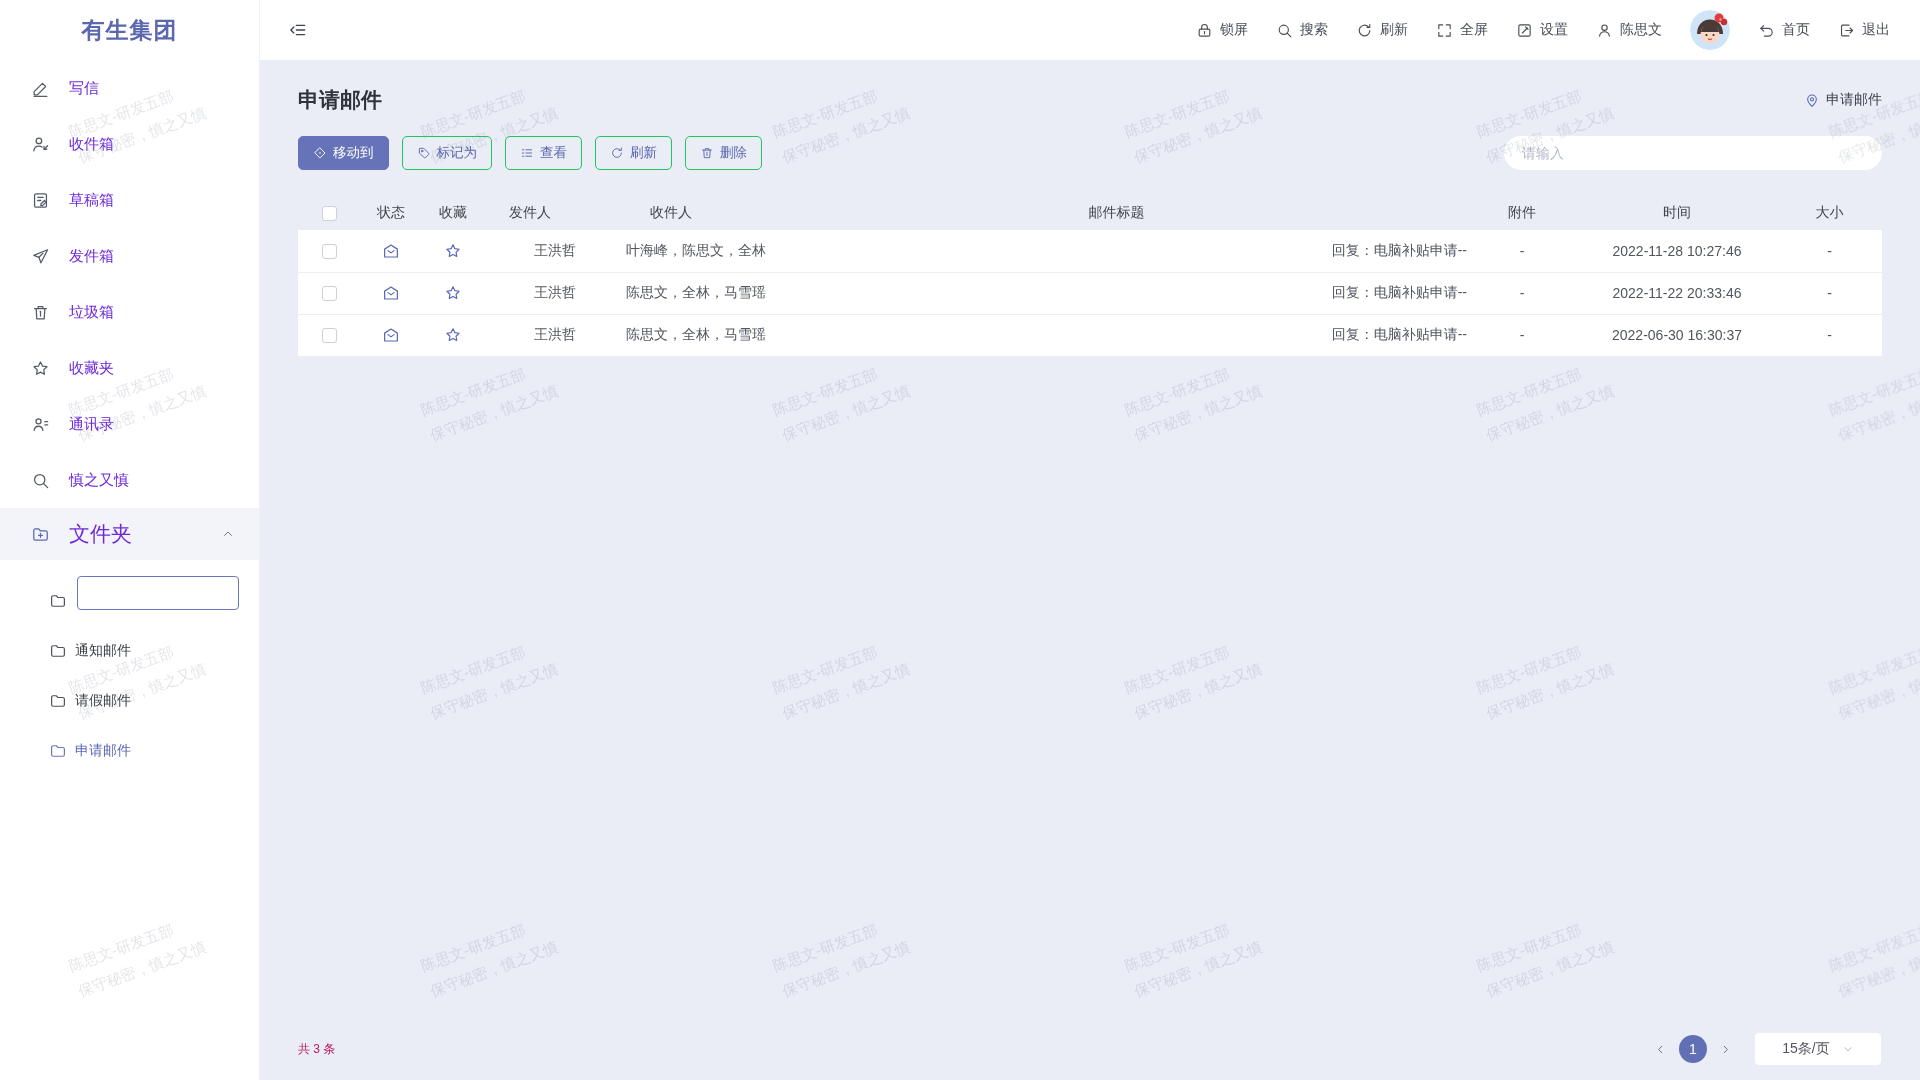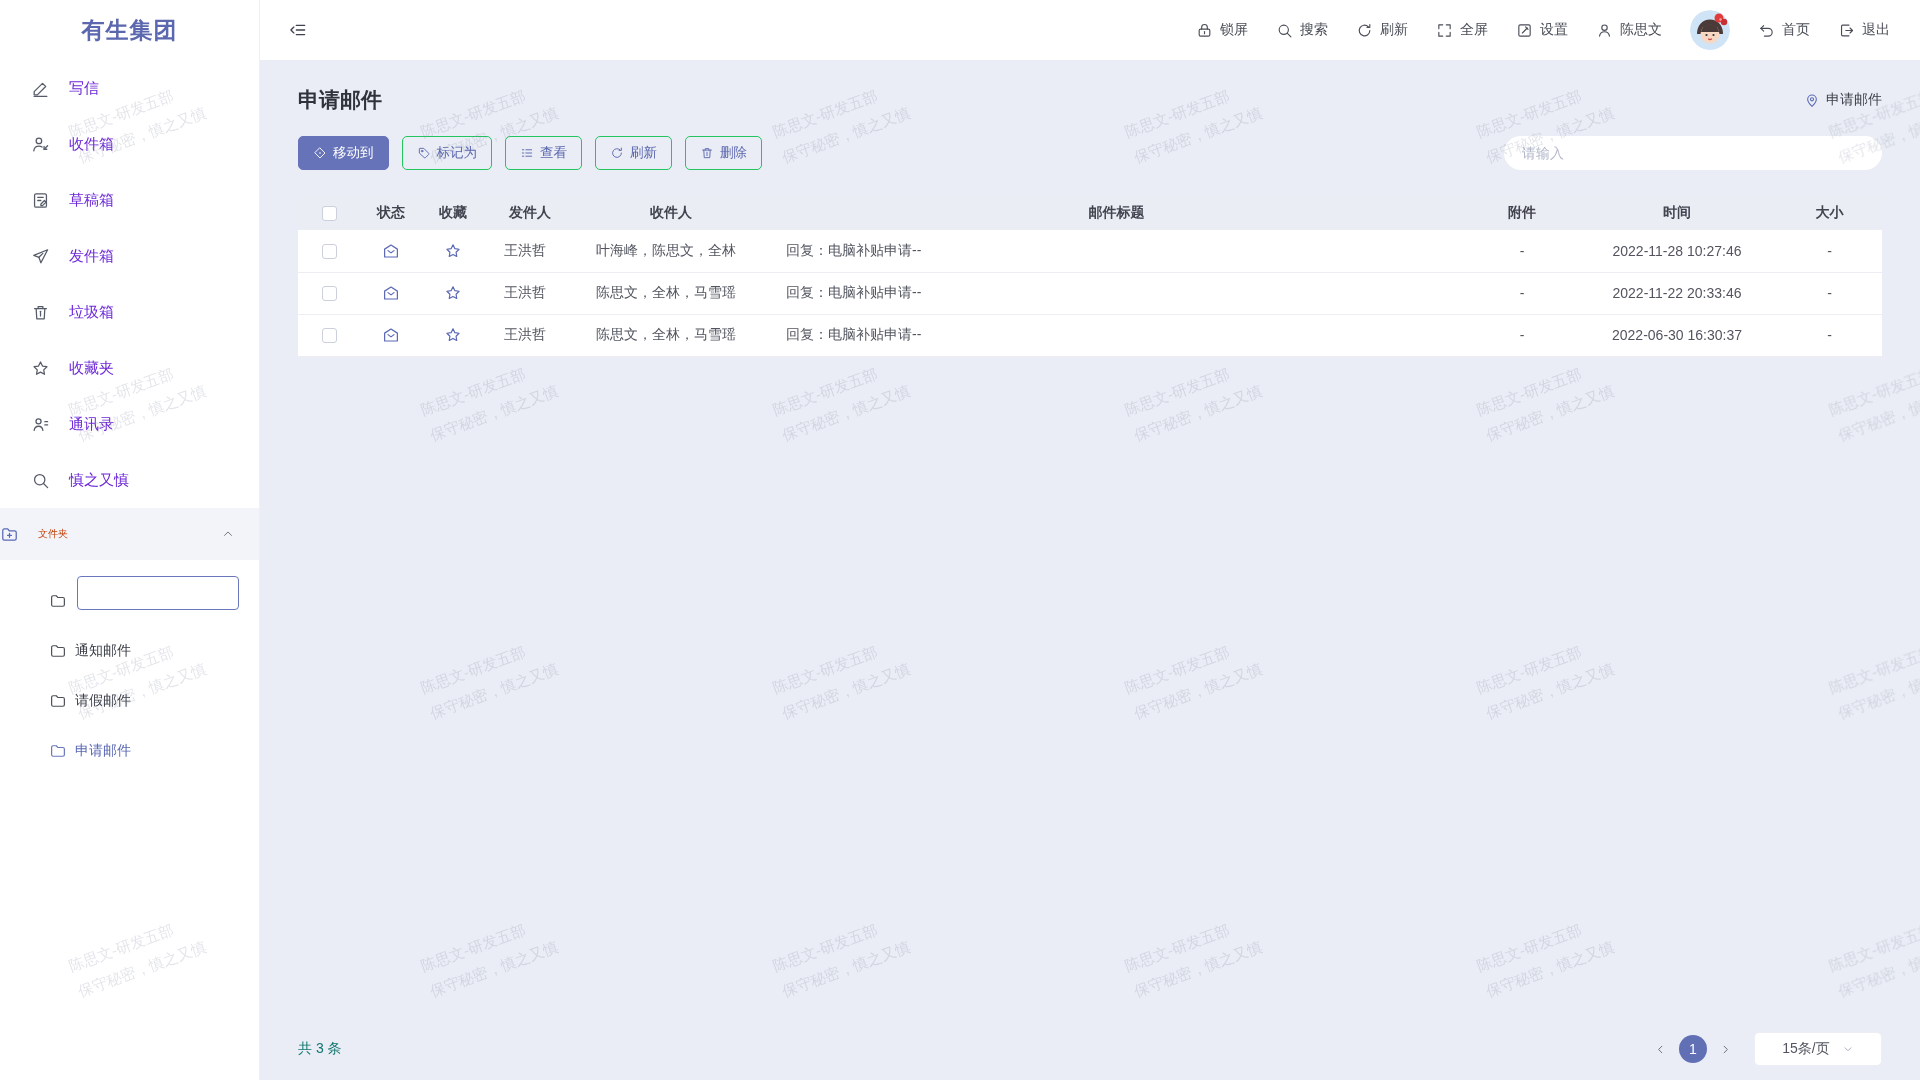--- a/index.html
+++ b/index.html
@@ -12,21 +12,21 @@
   .watermark-layer{position:fixed;inset:0;pointer-events:none;z-index:99}
   .wm{position:absolute;transform:rotate(-20deg);color:rgba(115,124,150,0.20);
       font-size:15px;line-height:27px;white-space:nowrap;font-weight:500}
 
   
   .sidebar{width:260px;height:100%;background:#fff;flex:none;display:flex;flex-direction:column;border-right:1px solid #eef0f6}
   .logo{height:60px;display:flex;align-items:center;justify-content:center;
         color:#5b67ae;font-size:23px;font-weight:bold;letter-spacing:1px}
   .nav-item{height:56px;display:flex;align-items:center;padding-left:31px;cursor:pointer;color:#6d28d9;font-size:15px}
   .nav-item .ico{width:19px;height:19px;margin-right:19px;color:#565b68;flex:none}
-  .folder-header{height:52px;background:#f2f4fa;display:flex;align-items:center;font-size:10px;color:#c2410c;cursor:pointer}
+  .folder-header{height:52px;background:#f2f4fa;display:flex;align-items:center;padding-left:31px;font-size:21px;color:#6d28d9;cursor:pointer}
   .folder-header .ico{width:19px;height:19px;margin-right:19px;color:#5a68b5;flex:none}
   .folder-header .chev{margin-left:auto;margin-right:24px;width:14px;height:14px;color:#6a6e7a}
   .folder-child{height:50px;display:flex;align-items:flex-end;padding-left:49px;font-size:14px;color:#3a3d46;cursor:pointer}
   .folder-child .ico{width:18px;height:18px;margin-right:8px;color:#4c4f58;flex:none}
   .folder-child.active{color:#5a68b5}
   .folder-child.active .ico{color:#6b77bd}
   .newfolder-input{width:162px;height:34px;border:1px solid #6b77bd;border-radius:4px;background:#fff;
         margin-left:2px;outline:none;padding:0 8px;font-size:14px;font-family:inherit}
 
   
@@ -51,30 +51,30 @@
        margin-right:13px;font-family:inherit}
   .btn .ico{width:14px;height:14px;flex:none}
   .btn.primary{background:#6673b9;border-color:#6673b9;color:#fff}
   .search-input{margin-left:auto;width:378px;height:34px;border-radius:17px;border:none;background:#fff;
        padding:0 18px;font-size:14px;color:#1d4ed8;outline:none;font-family:inherit}
   .search-input::placeholder{color:#b3b8c9}
 
   
   .tablewrap{margin-top:26px}
   table{width:100%;border-collapse:collapse;table-layout:fixed}
-  thead th{background:#ebedf4;height:34px;font-size:14px;color:#41434f;font-weight:bold;text-align:center;padding:0}
+  thead th{background:#ebedf4;height:34px;font-size:14px;color:#41434f;font-weight:normal;text-align:center;padding:0}
   tbody td{background:#fff;height:42px;font-size:14px;color:#52555f;text-align:center;
        border-bottom:1px solid #ededf3;padding:0;overflow:hidden;white-space:nowrap;text-overflow:ellipsis}
-  td.left{text-align:left;padding-left:20px}
+  td.left{text-align:right;padding-left:20px}
   .cb{display:inline-block;width:15px;height:15px;border:1px solid #ccd0dc;border-radius:3px;background:#fff;vertical-align:middle;cursor:pointer}
   .icon-cell .ic{display:inline-block;width:18px;height:18px;color:#5a68b5;vertical-align:middle}
 
   
   .footer{margin-top:auto;padding:0 0 14px;display:flex;align-items:center}
-  .total{font-size:14px;color:#0f766e}
+  .total{font-size:12px;color:#be185d}
   .pagination{margin-left:auto;display:flex;align-items:center;gap:12px}
   .pg-chev{width:13px;height:13px;color:#5b5e68;cursor:pointer}
   .pg-num{width:28px;height:28px;border-radius:50%;background:#6170b4;color:#fff;font-size:14px;
        display:flex;align-items:center;justify-content:center;cursor:pointer}
   .pg-size{width:128px;height:34px;background:#fff;border:1px solid #edeef4;border-radius:5px;display:flex;align-items:center;
        justify-content:center;gap:12px;font-size:14px;color:#52555f;cursor:pointer;margin-left:10px}
   .pg-size .chev{width:12px;height:12px;color:#9aa0ad}
 </style>
 </head>
 <body>

